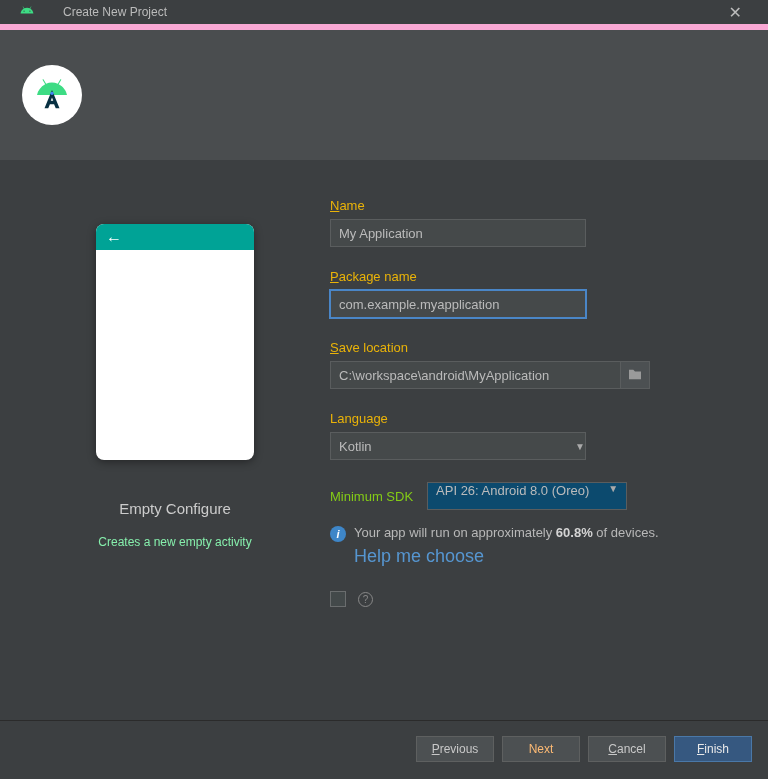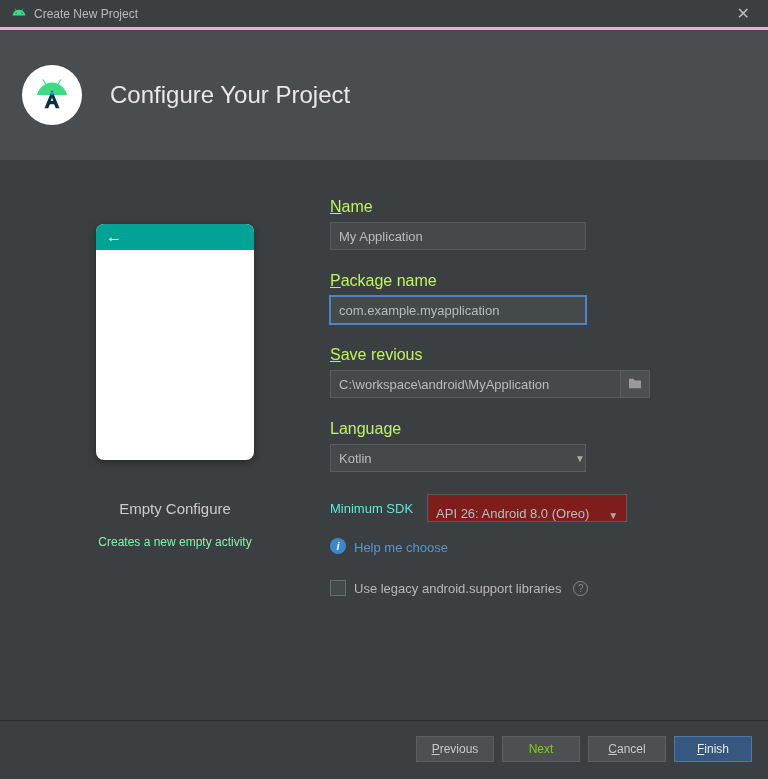--- a/index.html
+++ b/index.html
@@ -9,22 +9,23 @@
       color: #bbbbbb;
       width: 768px;
       height: 779px;
       overflow: hidden;
     }
     .titlebar {
       height: 30px;
       background: #3c3f41;
       display: flex;
       align-items: center;
-      padding: 0 12px;
-      border-bottom: 3px solid #f9a8d4;
+      padding: 0 20px;
+      border-bottom: 6px solid #f9a8d4;
+      gap: 21px;
     }
     .titlebar .android-icon { margin-right: 8px; }
     .titlebar-title { font-size: 12px; color: #bbbbbb; flex: 1; }
     .titlebar-close { color: #bbbbbb; font-size: 16px; cursor: pointer; padding: 2px 6px; }
 
     .header {
       background: #4a4d4f;
       height: 130px;
       display: flex;
       align-items: center;
@@ -65,22 +66,22 @@
       display: flex;
       align-items: center;
       padding-left: 10px;
     }
     .phone-arrow { color: #fff; font-size: 16px; }
     .preview-title { margin-top: 40px; font-size: 15px; color: #cccccc; }
     .preview-sub { margin-top: 18px; font-size: 12px; color: #86efac; }
 
     .form-col { flex: 1; padding-right: 48px; }
     .field-label {
-      font-size: 16px;
-      color: #bef264;
+      font-size: 13px;
+      color: #eab308;
       margin-bottom: 6px;
       display: block;
     }
     .field-label .ul { text-decoration: underline; }
     .text-input, .select-input {
       width: 256px;
       height: 28px;
       background: #45494a;
       border: 1px solid #5a5d5e;
       color: #bbbbbb;
@@ -99,40 +100,40 @@
       display: flex; align-items: center; justify-content: center;
       cursor: pointer;
     }
     .select-input {
       display: flex; align-items: center; justify-content: space-between;
       cursor: pointer; padding-right: 0;
     }
     .chevron { color: #aaa; font-size: 10px; }
 
     .sdk-row { display: flex; align-items: center; gap: 14px; margin-top: 6px; }
-    .sdk-label { font-size: 13px; color: #5eead4; }
+    .sdk-label { font-size: 13px; color: #84cc16; }
     .sdk-select {
       flex: 1; height: 28px;
-      background: #7f1d1d; border: 1px solid #5a5d5e;
-      display: flex; align-items: flex-end; justify-content: space-between;
+      background: #0c4a6e; border: 1px solid #5a5d5e;
+      display: flex; align-items: flex-start; justify-content: space-between;
       padding: 0 8px; font-size: 13px; color: #bbbbbb; cursor: pointer;
       max-width: 200px;
     }
 
     .info-row { display: flex; margin-top: 14px; gap: 8px; align-items: flex-start; }
     .info-icon {
       width: 16px; height: 16px; border-radius: 50%;
       background: #3e86c8; color: #fff;
       display: flex; align-items: center; justify-content: center;
       font-size: 11px; font-style: italic; font-weight: bold;
       flex-shrink: 0; margin-top: 2px;
     }
     .info-text { font-size: 13px; color: #b8b8b8; line-height: 1.4; }
     .info-text b { color: #d4d4d4; font-weight: 600; }
-    .help-link { color: #5696d1; font-size: 13px; cursor: pointer; margin-top: 4px; display: inline-block; }
+    .help-link { color: #5696d1; font-size: 18px; cursor: pointer; margin-top: 4px; display: inline-block; }
 
     .checkbox-row { display: flex; align-items: center; margin-top: 24px; gap: 8px; }
     .checkbox {
       width: 16px; height: 16px;
       border: 1px solid #6a6d6e; background: #43494a;
       cursor: pointer;
     }
     .checkbox-label { font-size: 13px; color: #b8b8b8; }
     .help-circle {
       width: 15px; height: 15px; border-radius: 50%;
@@ -148,21 +149,21 @@
       padding-right: 16px; gap: 8px;
       background: #3c3f41;
     }
     .btn {
       height: 26px; min-width: 78px;
       background: #4c5052; border: 1px solid #5e6060;
       color: #c8c8c8; font-size: 12px;
       display: flex; align-items: center; justify-content: center;
       cursor: pointer;
     }
-    .btn.disabled { color: #84cc16; cursor: default; }
+    .btn.disabled { color: #fdba74; cursor: default; }
     .btn.primary { background: #365880; border-color: #4a78a8; color: #e8e8e8; }
     .btn .ul { text-decoration: underline; }
   </style>
 </head>
 <body>
 
 <div class="titlebar">
   <span class="android-icon">
     <svg width="14" height="14" viewBox="0 0 24 24">
         <path fill="#3ddc84" d="M17.6 9.5l1.8-3.1c.1-.2 0-.4-.1-.5-.2-.1-.4 0-.5.1l-1.8 3.2c-1.4-.6-3-.9-4.9-.9s-3.5.3-4.9.9L5.3 6c-.1-.2-.3-.2-.5-.1-.2.1-.2.3-.1.5l1.8 3.1C3.6 11.2 1.5 14.3 1 18h22c-.5-3.7-2.6-6.8-5.4-8.5zM7 15c-.6 0-1-.4-1-1s.4-1 1-1 1 .4 1 1-.4 1-1 1zm10 0c-.6 0-1-.4-1-1s.4-1 1-1 1 .4 1 1-.4 1-1 1z"></path>
@@ -173,21 +174,20 @@
 </div>
 
 <div class="header">
   <div class="header-logo">
     <svg width="40" height="40" viewBox="0 0 48 48">
       <path fill="#3ddc84" d="M32 11l3-5c.2-.3.1-.7-.2-.9-.3-.2-.7-.1-.9.2l-3 5.2c-2.1-.9-4.5-1.4-7-1.4s-4.9.5-7 1.4l-3-5.2c-.2-.3-.6-.4-.9-.2-.3.2-.4.6-.2.9l3 5C10.5 13.8 7 18.7 6 24h36c-1-5.3-4.5-10.2-10-13z"></path>
       <path fill="#083042" d="M24 18l-9 22h4.5l2-5h5l2 5H33L24 18zm-1.5 13l1.5-4 1.5 4h-3z"></path>
       <circle cx="24" cy="22" r="2" fill="#4285f4"></circle>
     </svg>
   </div>
-  <div class="header-title">Configure Your Project</div>
 </div>
 
 <div class="body">
   <div class="preview-col">
     <div class="phone-preview">
       <div class="phone-appbar">
         <span class="phone-arrow">←</span>
       </div>
     </div>
     <div class="preview-title">Empty Configure</div>
@@ -199,21 +199,21 @@
       <label class="field-label"><span class="ul">N</span><span>ame</span></label>
       <input class="text-input" type="text" value="My Application" style="">
     </div>
 
     <div class="field-group">
       <label class="field-label"><span class="ul">P</span><span>ackage name</span></label>
       <input class="text-input focused" type="text" value="com.example.myapplication" style="">
     </div>
 
     <div class="field-group">
-      <label class="field-label"><span class="ul">S</span><span>ave revious</span></label>
+      <label class="field-label"><span class="ul">S</span><span>ave location</span></label>
       <div class="input-with-btn">
         <input class="text-input" type="text" value="C:\workspace\android\MyApplication" style="">
         <div class="folder-btn">
           <span>
             <svg width="14" height="12" viewBox="0 0 16 14">
                 <path fill="#9a9a9a" d="M1 2h5l2 2h7v9H1V2z"></path>
               </svg>
           </span>
         </div>
       </div>
@@ -231,27 +231,29 @@
       <span class="sdk-label">Minimum SDK</span>
       <div class="sdk-select">
         <span>API 26: Android 8.0 (Oreo)</span>
         <span class="chevron">▼</span>
       </div>
     </div>
 
     <div class="info-row">
       <div class="info-icon">i</div>
       <div>
+        <div class="info-text">
+          <span>Your app will run on approximately </span><b>60.8%</b><span> of devices.</span>
+        </div>
         <span class="help-link">Help me choose</span>
       </div>
     </div>
 
     <div class="checkbox-row">
       <div class="checkbox"></div>
-      <span class="checkbox-label">Use legacy android.support libraries</span>
       <div class="help-circle">?</div>
     </div>
   </div>
 </div>
 
 <div class="footer">
   <div class="btn">
       <span class="ul">P</span>
       <span>revious</span>
     </div>

